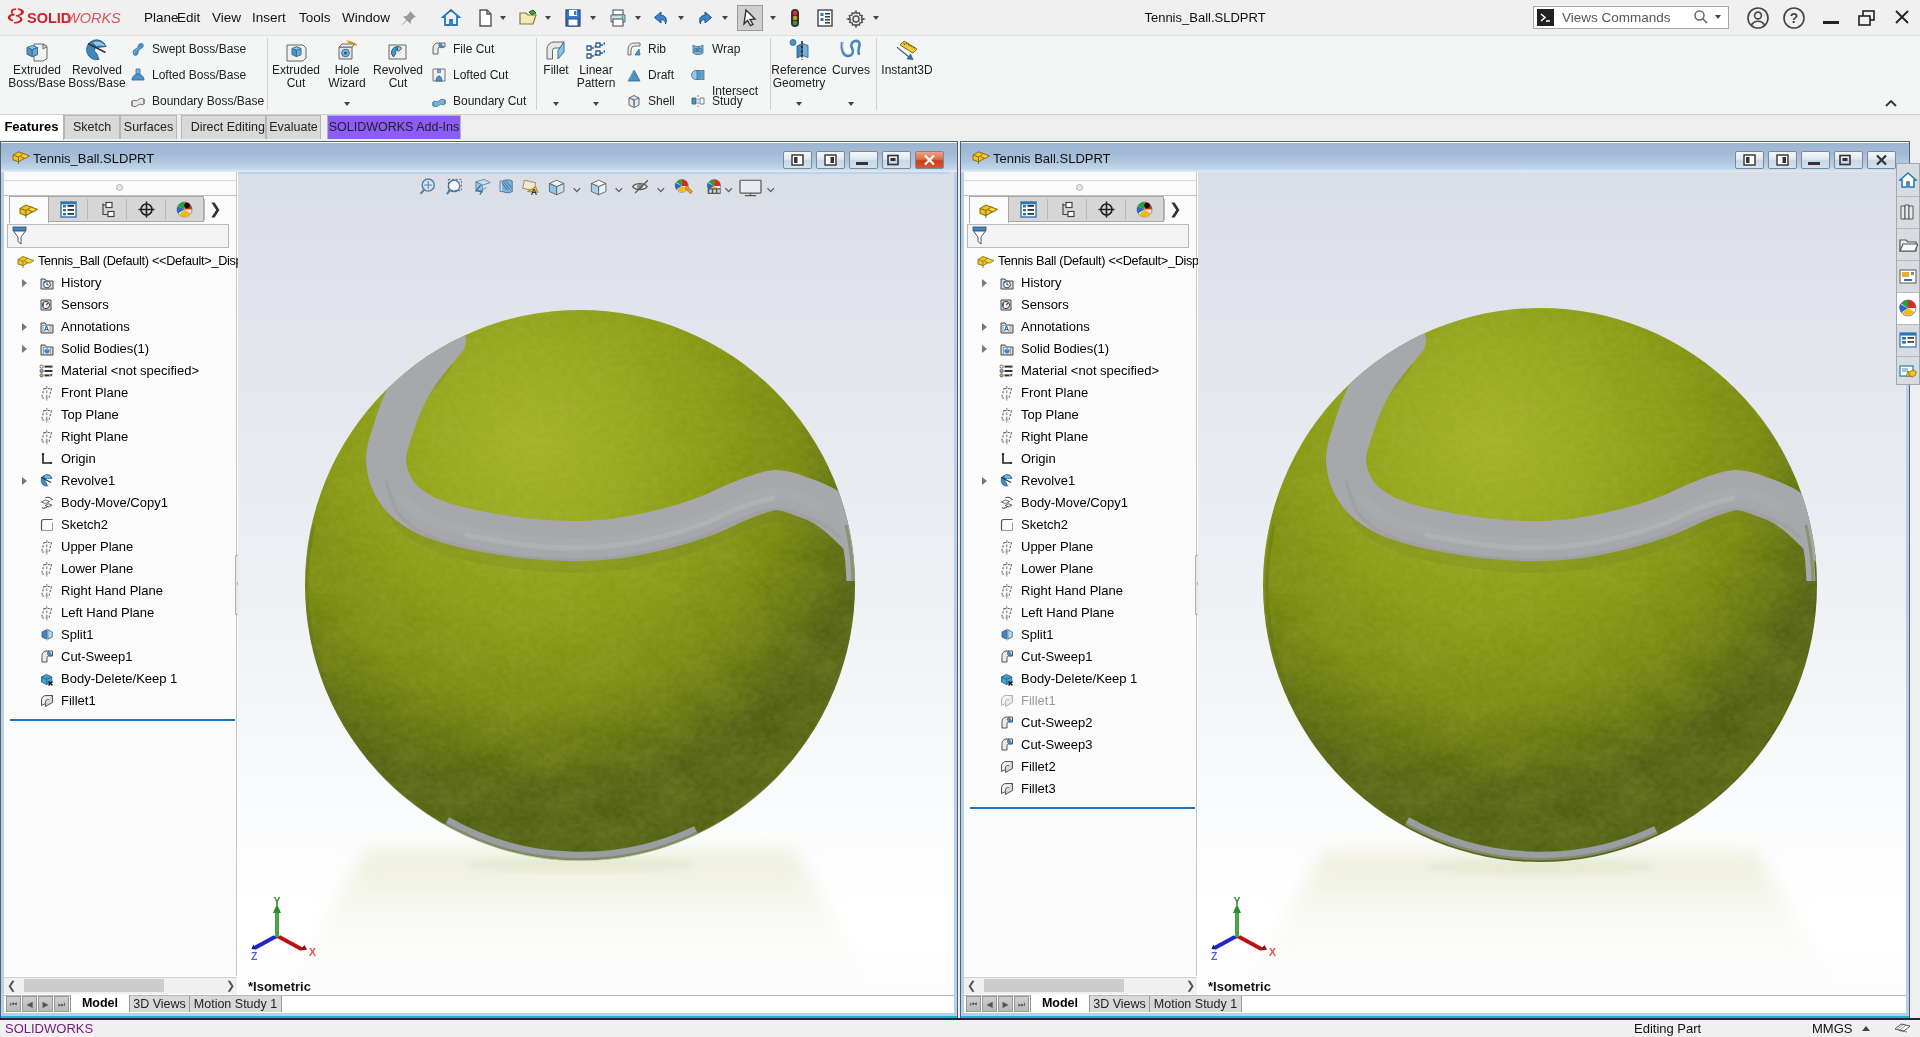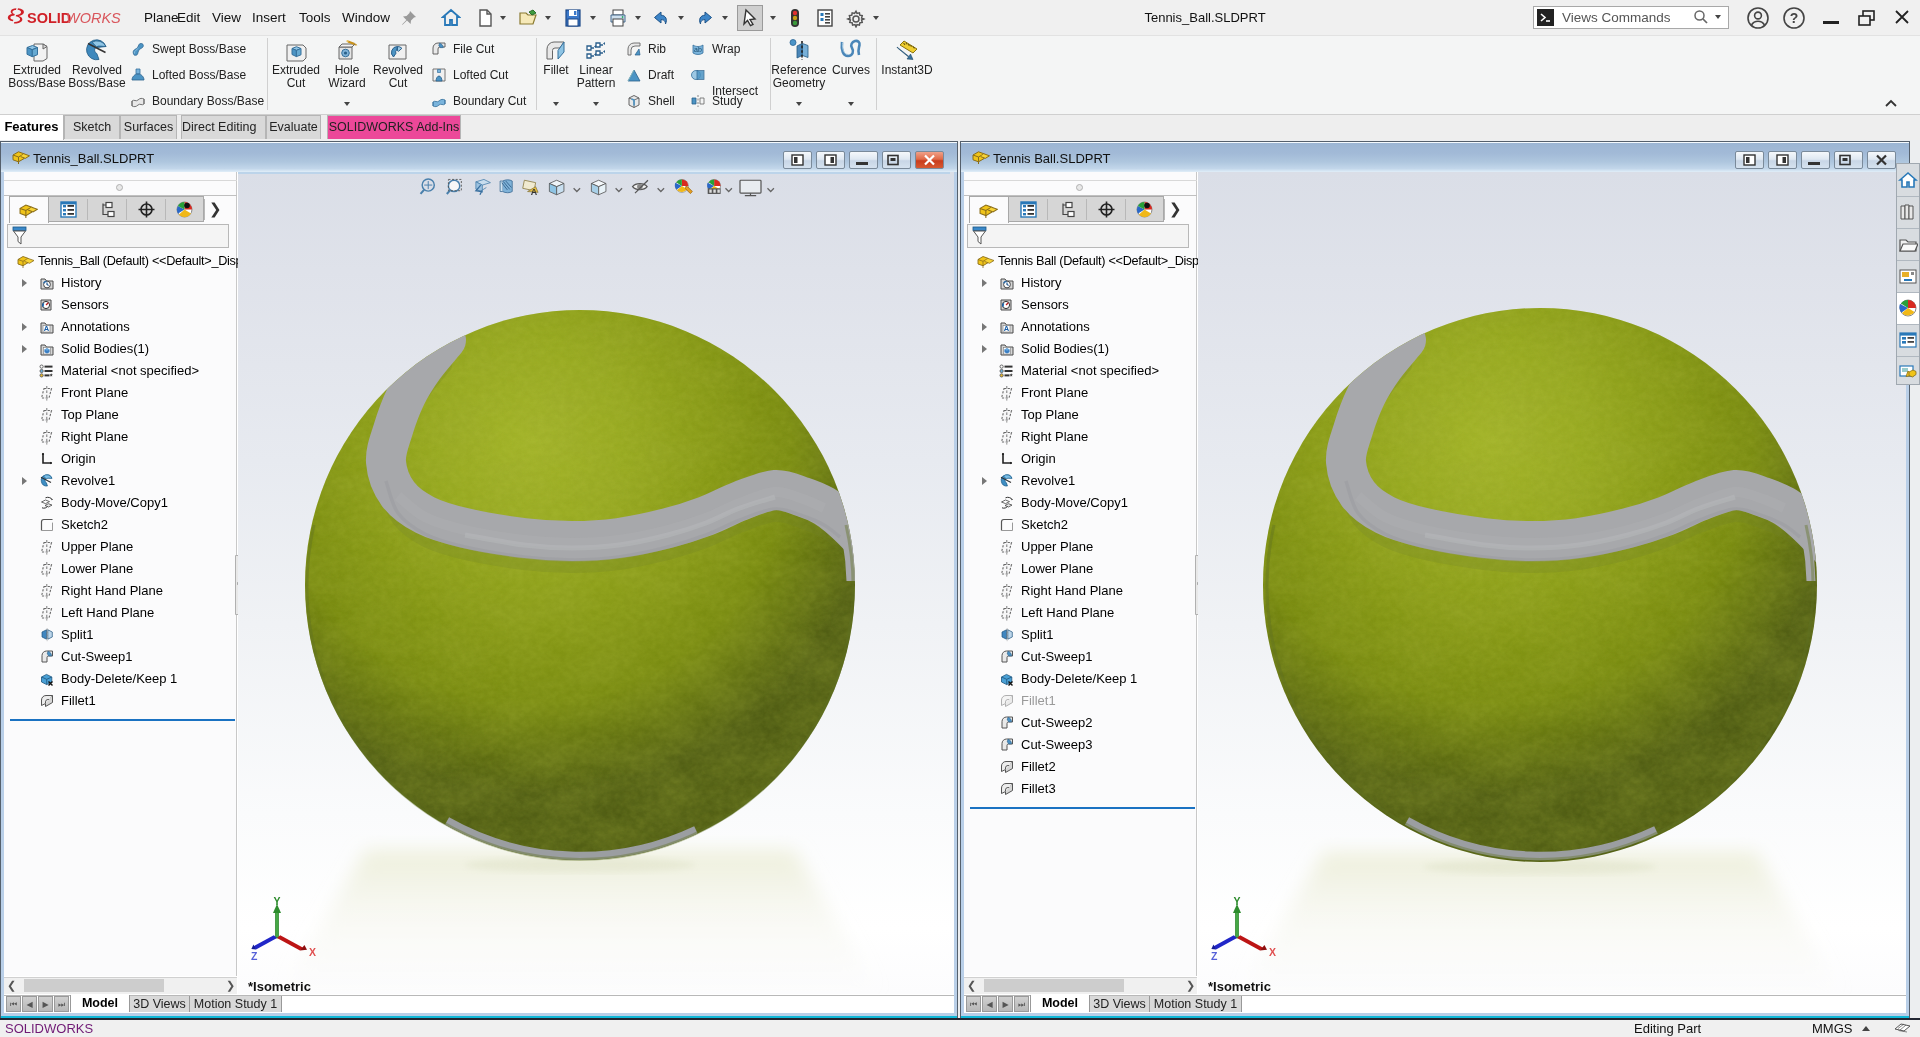--- a/index.html
+++ b/index.html
@@ -269,23 +269,23 @@
 <svg class="abs" style="left:894px;top:38px" width="26" height="26" viewBox="0 0 26 26">
     <path d="M6 7l4-4 13 8-4 4z" fill="#f0ce30" stroke="#8a7410"></path>
     <path d="M9.5 5l1.5 1.8M12 4.8l1 1.4M14 6l1.5 1.8M16.5 7.2l1 1.4M19 8.5l1.5 1.8" stroke="#6a5a0a" stroke-width="1.1" fill="none"></path>
     <path d="M3 9l12 9.5 1.5-2.5 2.5 5.5-6-.5 1.5-2L3.5 10z" fill="#36709c" stroke="#1e4a6a" stroke-width=".6"></path>
   </svg>
 <div class="blab" style="left:847px;top:64px;width:120px">Instant3D</div>
 <div class="abs" style="left:0;top:115px;width:1920px;height:25px;background:#eeeeee"></div>
 <div class="abs" style="left:0px;top:115px;width:64px;height:25px;background:#fff;border-right:1px solid #b5b5b5;font-size:13px;font-weight:bold;color:#000;text-align:center;line-height:24px">Features</div>
 <div class="abs" style="left:64px;top:115px;width:56px;height:24px;background:#d9d9d9;border:1px solid #b5b5b5;border-bottom:none;font-size:12.5px;color:#222;text-align:center;line-height:23px">Sketch</div>
 <div class="abs" style="left:120px;top:115px;width:57px;height:24px;background:#d9d9d9;border:1px solid #b5b5b5;border-bottom:none;font-size:12.5px;color:#222;text-align:center;line-height:23px">Surfaces</div>
-<div class="abs" style="left:181px;top:115px;width:85px;height:24px;background:#d9d9d9;border:1px solid #b5b5b5;border-bottom:none;font-size:12.5px;color:#222;text-align:left;line-height:23px">Direct Editing</div>
+<div class="abs" style="left:181px;top:115px;width:85px;height:24px;background:#d9d9d9;border:1px solid #b5b5b5;border-bottom:none;font-size:12.5px;color:#222;text-align:right;line-height:23px">Direct Editing</div>
 <div class="abs" style="left:266px;top:115px;width:55px;height:24px;background:#d9d9d9;border:1px solid #b5b5b5;border-bottom:none;font-size:12.5px;color:#222;text-align:center;line-height:23px">Evaluate</div>
-<div class="abs" style="left:327px;top:115px;width:134px;height:24px;background:#ec4899;border:1px solid #b5b5b5;border-bottom:none;font-size:12.5px;color:#222;text-align:center;line-height:23px">SOLIDWORKS Add-Ins</div>
+<div class="abs" style="left:327px;top:115px;width:134px;height:24px;background:#8b5cf6;border:1px solid #b5b5b5;border-bottom:none;font-size:12.5px;color:#222;text-align:center;line-height:23px">SOLIDWORKS Add-Ins</div>
 <div class="abs" style="left:0;top:140px;width:1920px;height:880px;background:#eceef0"></div>
 <div class="abs" style="left:0px;top:141px;width:958px;height:877px;background:#b9cfe8;border:1px solid #55606c"></div>
 <div class="abs" style="left:1px;top:142px;width:956px;height:1px;background:#f4fafe"></div>
 <div class="abs" style="left:1px;top:143px;width:956px;height:29px;background:linear-gradient(180deg,#9cb6d4 0%,#a2bad7 35%,#aec6de 65%,#c2d6ea 88%,#e0eef8 100%)"></div>
 <svg class="abs" style="left:12px;top:148px" width="18" height="17" viewBox="0 0 18 17">
     <path d="M1 7l5.5-3.2L12 5.8v4.8L6.5 13.8 1 11.8z" fill="#f0c419" stroke="#8a6d1a"></path>
     <path d="M1 7l5.5 2 5.5-3.2" fill="none" stroke="#8a6d1a"></path>
     <path d="M6.5 9V16" stroke="#8a6d1a"></path>
     <path d="M12 5.8l5.5 2-4.2 2.6-4.6-1.8" fill="#f7d337" stroke="#8a6d1a"></path>
   </svg>

